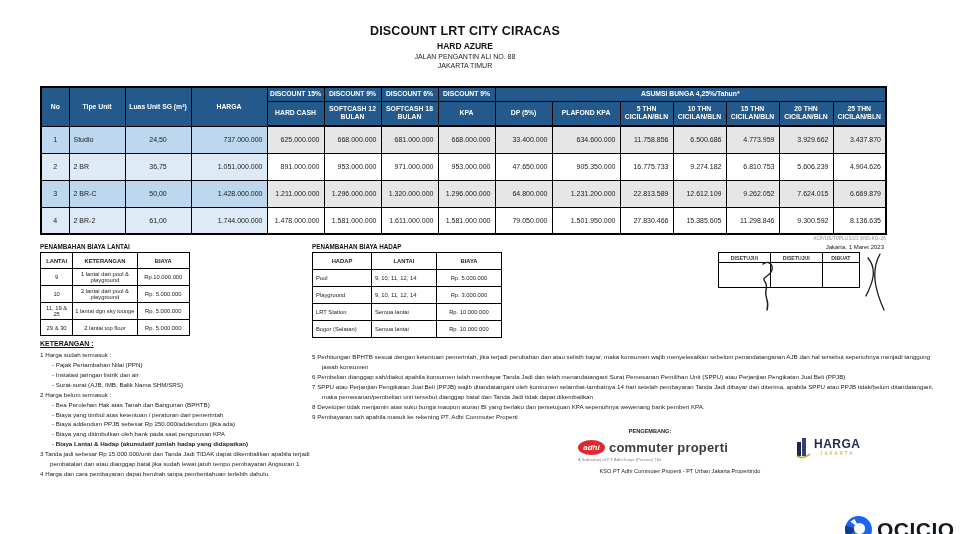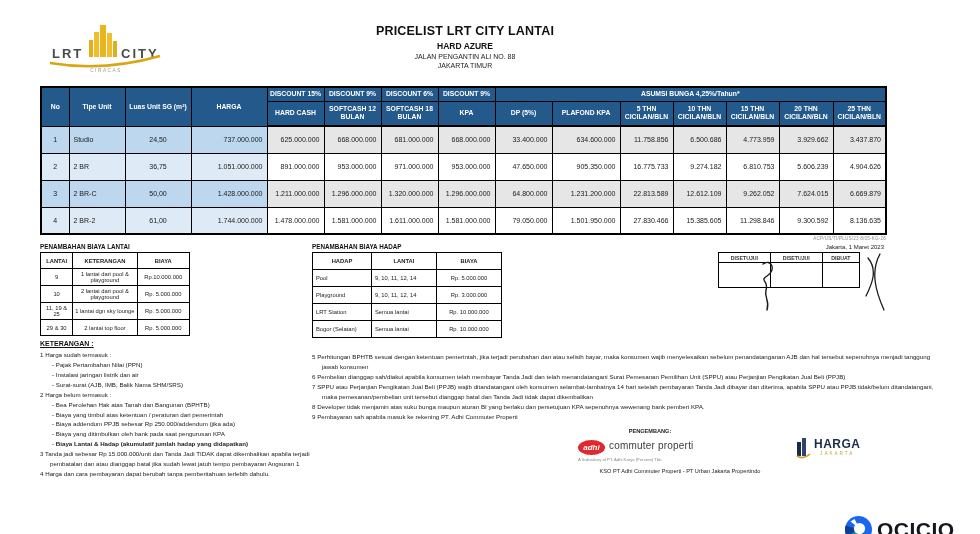--- a/index.html
+++ b/index.html
@@ -60,53 +60,40 @@
   .kt-head { font-size:7px; font-weight:bold; text-decoration:underline; margin-bottom:3px; color:#111; }
   .note { font-size:6.2px; line-height:1.6; color:#222; padding-left:10px; text-indent:-10px; }
   .note.sub { padding-left:18px; text-indent:-6px; }
   .note.bold { font-weight:bold; }
 
   
   .pengembang { position:absolute; left:560px; top:428px; width:180px; text-align:center; font-size:5.6px; font-weight:bold; color:#222; }
   .adhi { position:absolute; left:578px; top:440px; }
   .adhi-row { display:flex; align-items:flex-start; }
   .adhi-badge { width:27px; height:15px; background:#E0282E; border-radius:50% / 50%; color:#fff; font-weight:bold; font-style:italic; font-size:8px; display:flex; align-items:center; justify-content:center; }
-  .adhi-name { font-size:10px; font-weight:normal; color:#3c3c3c; margin-left:4px; letter-spacing:.2px; }
+  .adhi-name { font-size:13px; font-weight:bold; color:#3c3c3c; margin-left:4px; letter-spacing:.2px; }
   .adhi-tag { font-size:4.2px; color:#888; margin-top:2px; }
   .kso { position:absolute; left:560px; top:468px; width:240px; text-align:center; font-size:5.6px; color:#222; }
   .urban { position:absolute; left:796px; top:438px; display:flex; align-items:flex-start; }
   .urban-text { margin-left:3px; }
   .urban-name { font-size:12px; font-weight:bold; color:#1B2A4A; letter-spacing:.5px; line-height:1; }
   .urban-sub { font-size:4.6px; color:#C9A227; letter-spacing:2px; margin-top:1px; text-align:center; }
 
   
   .ocicio { position:absolute; left:845px; top:490px; display:flex; align-items:center;margin-top:26px; }
   .ocicio-name { font-size:21px; font-weight:bold; color:#14181d; letter-spacing:.5px; margin-left:5px; }
 </style>
 </head>
 <body>
 
 <div id="page">
 
-  <div class="lrt-logo">
-    <svg width="122" height="64" viewBox="0 0 122 64">
-      <rect x="45" y="24" width="4" height="17" fill="#E3AE1A"></rect>
-      <rect x="50" y="16" width="5" height="25" fill="#F0BE2A"></rect>
-      <rect x="56" y="9" width="6" height="32" fill="#E8B51F"></rect>
-      <rect x="63" y="17" width="5" height="24" fill="#F0BE2A"></rect>
-      <rect x="69" y="25" width="4" height="16" fill="#E3AE1A"></rect>
-      <text x="8" y="42" font-family="Liberation Sans, sans-serif" font-size="13" font-weight="bold" fill="#4a4a4a" letter-spacing="2">LRT</text>
-      <text x="77" y="42" font-family="Liberation Sans, sans-serif" font-size="13" font-weight="bold" fill="#4a4a4a" letter-spacing="2">CITY</text>
-      <path d="M6 47 Q 60 56 116 40" stroke="#D9A510" stroke-width="2.4" fill="none"></path>
-      <text x="62" y="56" text-anchor="middle" font-family="Liberation Sans, sans-serif" font-size="4.6" fill="#9a9a9a" letter-spacing="1.6">CIRACAS</text>
-    </svg>
-  </div>
 
   <div class="title-block">
-    <div class="t1">PRICELIST LRT CITY LANTAI</div>
+    <div class="t1">DISCOUNT LRT CITY CIRACAS</div>
     <div class="t2">HARD AZURE</div>
     <div class="t3">JALAN PENGANTIN ALI NO. 88</div>
     <div class="t3">JAKARTA TIMUR</div>
   </div>
 
   <table class="mt">
     <colgroup>
       <col style="width:28px">
         <col style="width:56px">
         <col style="width:66px">

